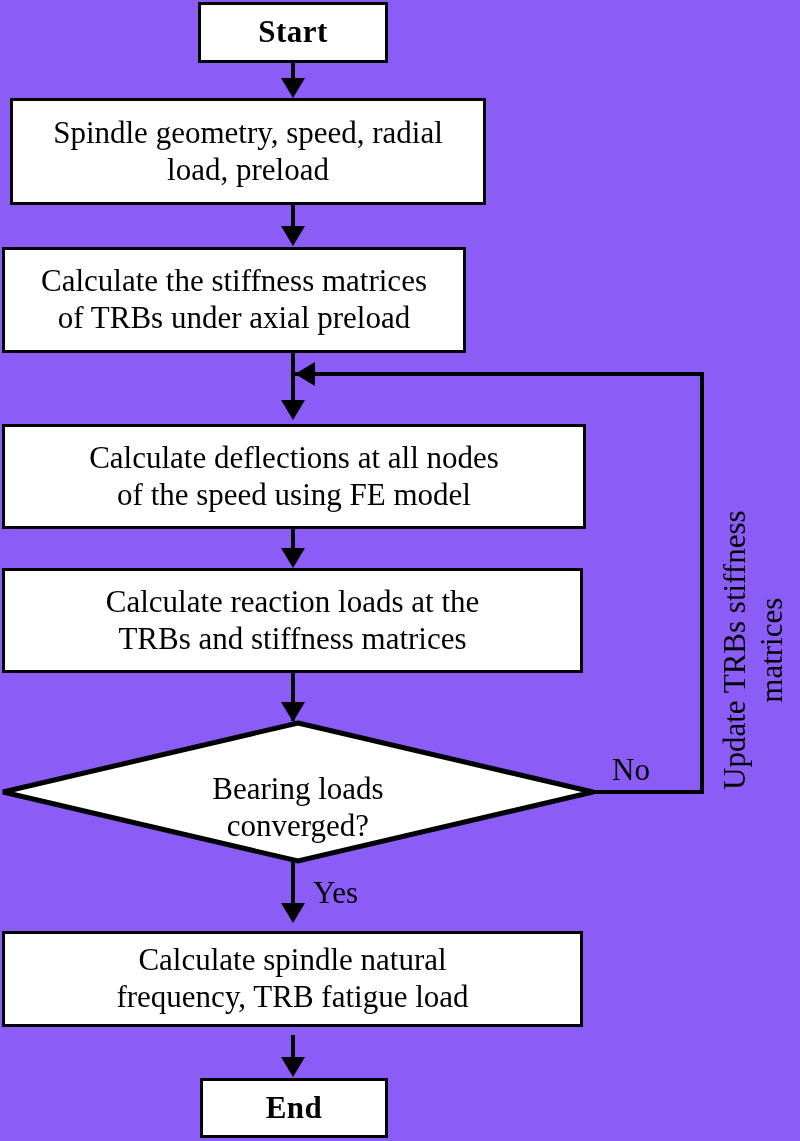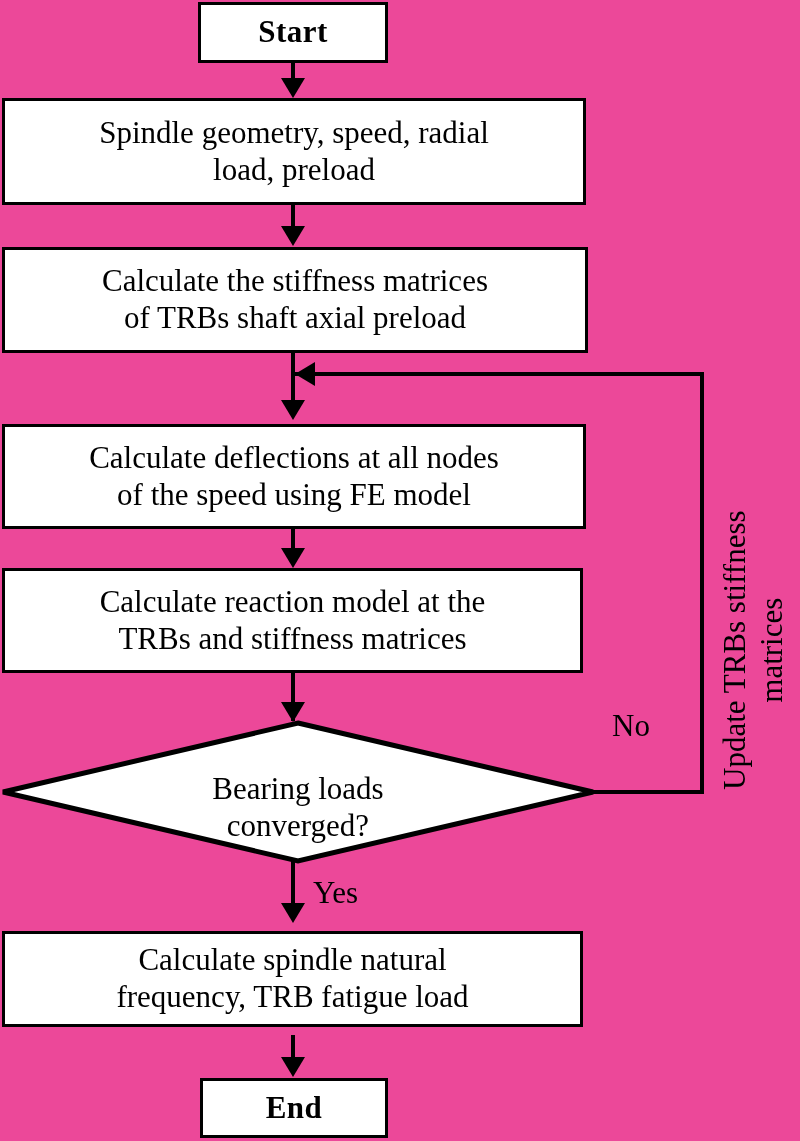--- a/index.html
+++ b/index.html
@@ -4,21 +4,21 @@
 <style>
   html, body {
     margin: 0;
     padding: 0;
     background: #ffffff;
   }
   #flowchart {
     position: relative;
     width: 800px;
     height: 1141px;
-    background: #ec4899;
+    background: #8b5cf6;
     font-family: "Liberation Serif", "DejaVu Serif", serif;
     color: #000000;
     overflow: hidden;
   }
   .node {
     position: absolute;
     box-sizing: border-box;
     border: 3px solid #000000;
     background: #ffffff;
     display: flex;
@@ -100,53 +100,53 @@
 
 <div id="flowchart">
 
   <div class="node terminator" style="left:198px; top:2px; width:190px; height:61px;">
     <span>Start</span>
   </div>
 
   <div class="conn vline" style="left:291px; top:63px; width:4px; height:20px;"></div>
   <div class="arrow-down" style="left:281px; top:78px;"></div>
 
-  <div class="node process" style="left:2px; top:98px; width:584px; height:107px;align-items:center;">
+  <div class="node process" style="left:10px; top:98px; width:476px; height:107px;align-items:center;">
     <span class="txt">
       <span>Spindle geometry, speed, radial</span><br>
       <span>load, preload</span>
     </span>
   </div>
 
   <div class="conn vline" style="left:291px; top:205px; width:4px; height:27px;"></div>
   <div class="arrow-down" style="left:281px; top:226px;"></div>
 
-  <div class="node process" style="left:2px; top:247px; width:586px; height:106px;">
+  <div class="node process" style="left:2px; top:247px; width:464px; height:106px;">
     <span class="txt">
       <span>Calculate the stiffness matrices</span><br>
-      <span>of TRBs shaft axial preload</span>
+      <span>of TRBs under axial preload</span>
     </span>
   </div>
 
   <div class="conn vline" style="left:291px; top:353px; width:4px; height:57px;"></div>
   <div class="arrow-down" style="left:281px; top:400px;"></div>
 
   <div class="node process" style="left:2px; top:424px; width:584px; height:105px;text-align:center;">
     <span class="txt">
       <span>Calculate deflections at all nodes</span><br>
       <span>of the speed using FE model</span>
     </span>
   </div>
 
   <div class="conn vline" style="left:291px; top:529px; width:4px; height:25px;"></div>
   <div class="arrow-down" style="left:281px; top:548px;"></div>
 
   <div class="node process" style="left:2px; top:568px; width:581px; height:105px;">
     <span class="txt">
-      <span>Calculate reaction model at the</span><br>
+      <span>Calculate reaction loads at the</span><br>
       <span>TRBs and stiffness matrices</span>
     </span>
   </div>
 
   <div class="conn vline" style="left:291px; top:673px; width:4px; height:48px;"></div>
   <div class="arrow-down" style="left:281px; top:702px;"></div>
 
   <div class="decision" style="left:0px; top:720px; width:596px; height:144px;">
     <svg width="596" height="144" viewBox="0 0 596 144">
       <polygon points="298,3 593,72 298,141 3,72" fill="#ffffff" stroke="#000000" stroke-width="5"></polygon>
@@ -157,21 +157,21 @@
         <span>converged?</span>
       </span>
     </div>
   </div>
 
   <div class="conn hline" style="left:592px; top:790px; width:112px; height:4px;"></div>
   <div class="conn vline" style="left:700px; top:372px; width:4px; height:420px;"></div>
   <div class="conn hline" style="left:293px; top:372px; width:411px; height:4px;"></div>
   <div class="arrow-left" style="left:295px; top:362px;"></div>
 
-  <div class="edge-label" style="left:612px; top:710px;">No</div>
+  <div class="edge-label" style="left:612px; top:754px;">No</div>
 
   <div class="edge-label-rot" style="left:716px; top:790px;">
     <span>Update TRBs stiffness</span><br>
     <span>matrices</span>
   </div>
 
   <div class="conn vline" style="left:291px; top:860px; width:4px; height:52px;"></div>
   <div class="arrow-down" style="left:281px; top:903px;"></div>
   <div class="edge-label" style="left:313px; top:877px;">Yes</div>
 

